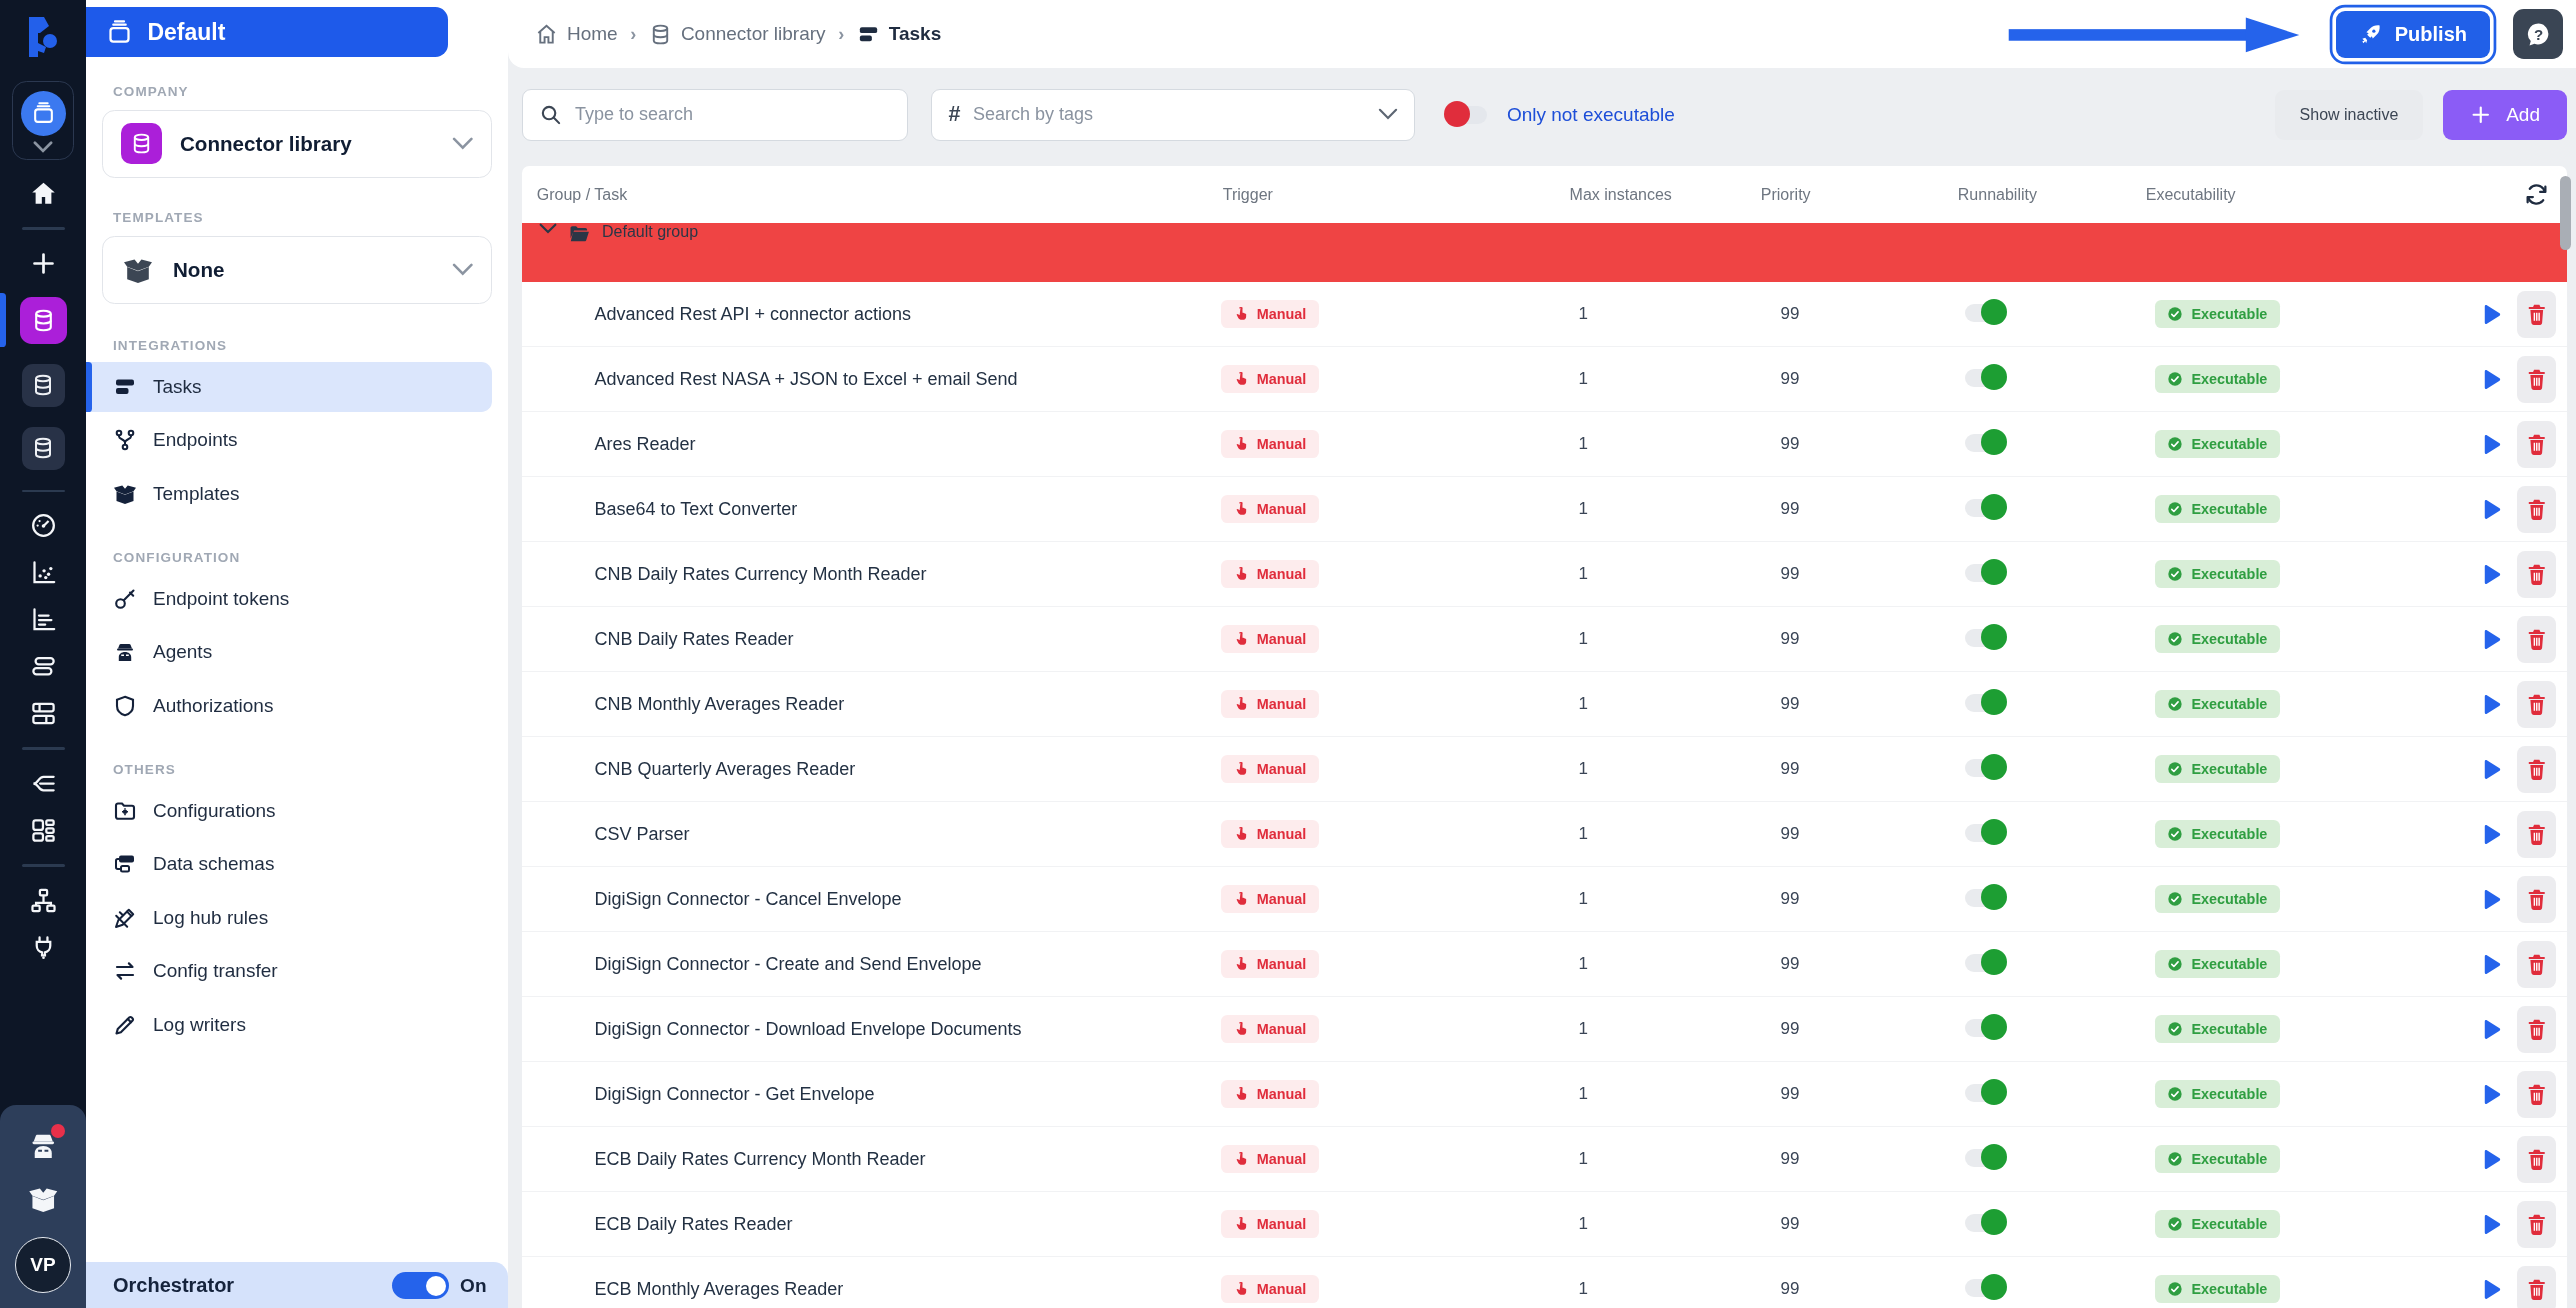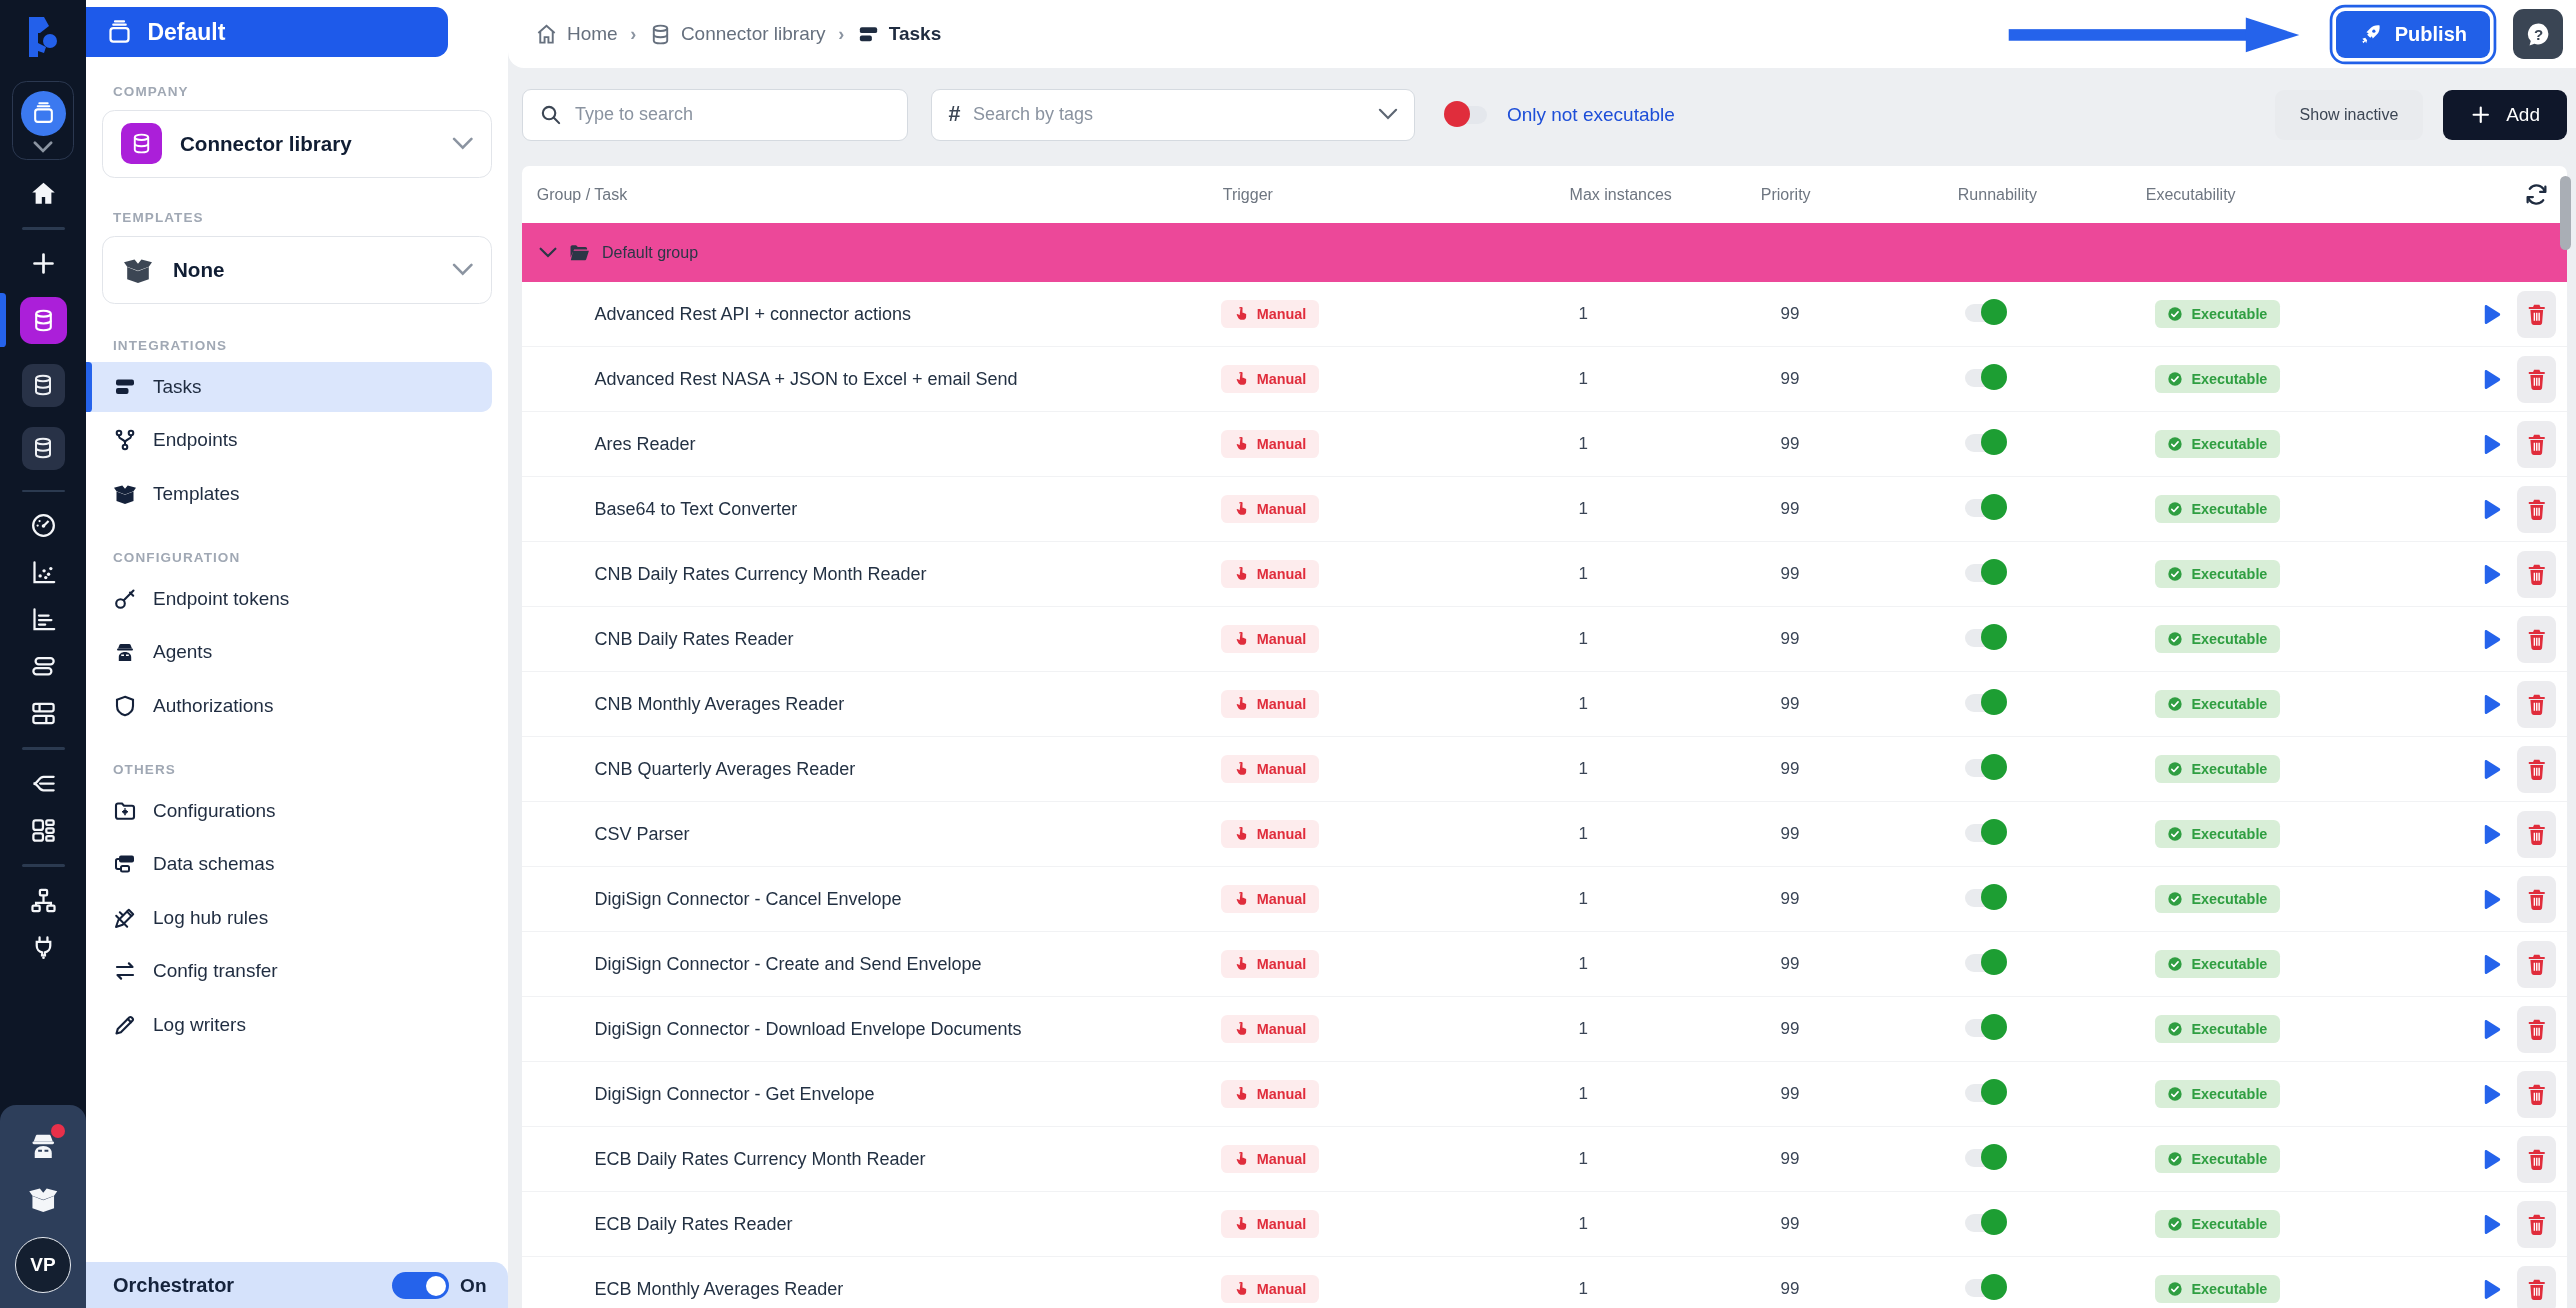--- a/index.html
+++ b/index.html
@@ -60,31 +60,31 @@
   .input-box { height:52px; background:#fff; border:1.8px solid #d5dae0; border-radius:9px; display:flex; align-items:center; gap:12.6px; padding:0 16px; }
   .search-box { width:386px; }
   .tags-box { width:484px; margin-left:23px; }
   .input-box input { border:none; outline:none; font-size:18px; color:#2b3646; flex:1; font-family:inherit; background:transparent; }
   .input-box input::placeholder { color:#8a93a0; }
   .hash { font-size:21.5px; font-weight:bold; color:#3c4654; }
   .mini-toggle { position:relative; width:41px; height:18px; background:#e4e7ec; border-radius:9px; margin-left:30.5px; cursor:pointer; flex:0 0 41px; }
   .mini-toggle .knob { position:absolute; left:-1.8px; top:-4.5px; width:26px; height:26px; border-radius:50%; background:#e02d3c; }
   .tog-lbl { font-size:19px; color:#1d4ed8; margin-left:20px; }
   .btn-light { margin-left:auto; height:50px; background:#e9ebee; color:#3c4654; border:none; border-radius:9px; font-size:16px; padding:0 25px; cursor:pointer; font-family:inherit; }
-  .btn-dark { height:50px; background:#0f172a; color:#fff; border:none; border-radius:9px; font-size:19px; padding:0 27px; margin-left:20px; display:flex; align-items:center; gap:14.4px; cursor:pointer; font-family:inherit; }
+  .btn-dark { height:50px; background:#8b5cf6; color:#fff; border:none; border-radius:9px; font-size:19px; padding:0 27px; margin-left:20px; display:flex; align-items:center; gap:14.4px; cursor:pointer; font-family:inherit; }
 
   
   .table { margin-top:23px; background:#fff; border-radius:7.2px 7.2px 0 0; flex:1; overflow:hidden; display:flex; flex-direction:column; }
   .trow { display:grid; grid-template-columns:1fr 345px 193px 197px 188px 314px 109px; align-items:center; }
   .thead { height:57px; flex:0 0 57px; color:#6e7681; font-size:16px; }
   .thead .hc { padding-left:1.8px; }
   .thead .hc.first { padding-left:14.4px; }
   .thead .hc.maxp { padding-left:3.6px; }
   .thead .actions-h { display:flex; justify-content:flex-end; padding-right:18px; }
-  .group-row { height:59px; flex:0 0 59px; background:#ec4899; display:flex; align-items:center; gap:10.8px; padding-left:17px; font-size:16px; color:#2b3646; cursor:pointer; }
+  .group-row { height:59px; flex:0 0 59px; background:#ef4444; display:flex; align-items:flex-start; gap:10.8px; padding-left:17px; font-size:16px; color:#2b3646; cursor:pointer; }
   .rows { flex:1; overflow:hidden; }
   .drow { height:65px; border-bottom:0.9px solid #f1f2f4; }
   .cell-name { padding-left:72px; font-size:18px; color:#233143; cursor:pointer; }
   .cell-max { padding-left:12.6px; font-size:17px; color:#3a4556; }
   .cell-pri { padding-left:21.5px; font-size:17px; color:#3a4556; }
   .badge { display:inline-flex; align-items:center; gap:8px; border-radius:6.3px; font-size:14.4px; font-weight:bold; padding:6.3px 12.6px; }
   .badge.manual { background:#fdeced; color:#e02d3c; }
   .badge.exec { background:#d8eed7; color:#2f9e41; margin-left:10.8px; }
   .run-toggle { position:relative; width:39px; height:18px; background:#e9ebee; border-radius:9px; margin-left:9px; display:inline-block; cursor:pointer; }
   .run-toggle .knob { position:absolute; right:-2.7px; top:-4.5px; width:26px; height:26px; border-radius:50%; background:#1d9e33; }

